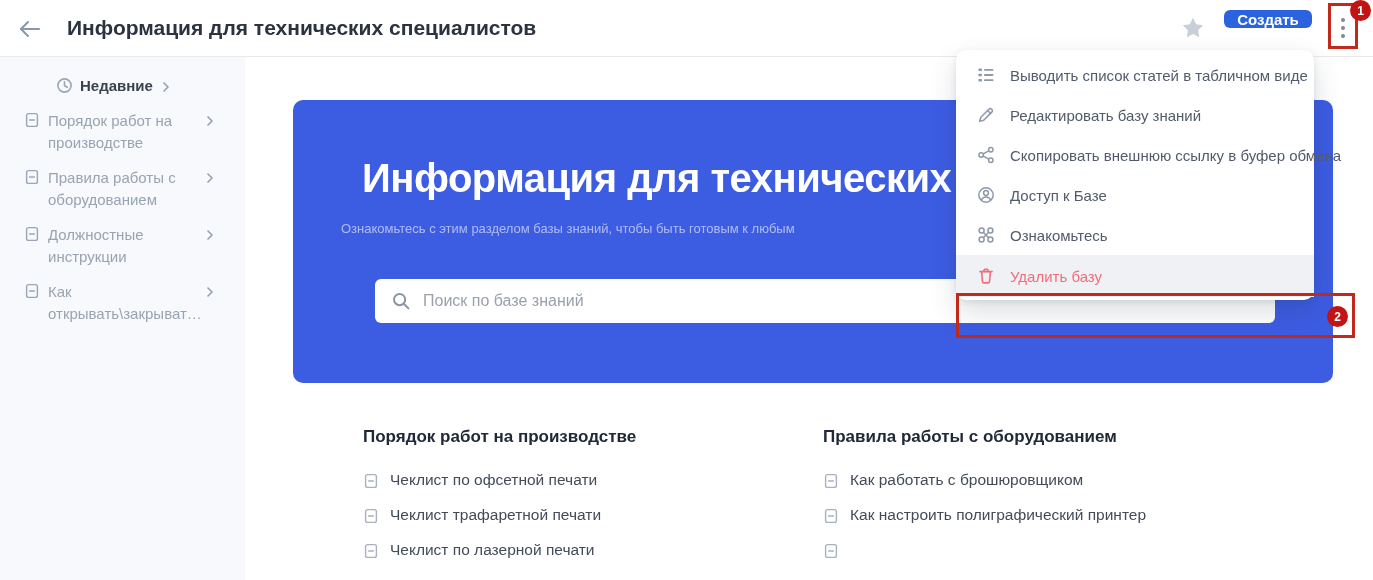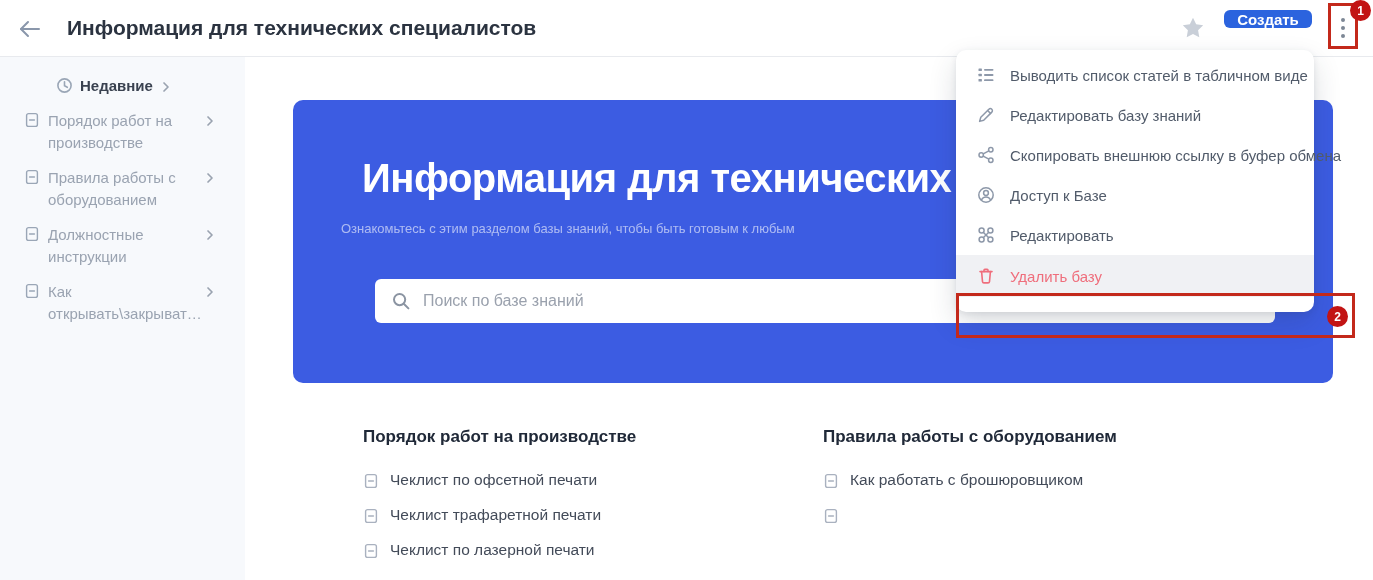--- a/index.html
+++ b/index.html
@@ -40,21 +40,21 @@
   .searchbox{position:absolute;left:82px;top:179px;width:900px;height:44px;background:#fff;
              border-radius:6px;}
   .searchbox .sicon{position:absolute;left:16px;top:12px;color:#8b94a2;}
   .searchbox input{position:absolute;inset:0;border:none;outline:none;background:transparent;
                    padding:0 16px 0 48px;font-size:16px;color:#333a46;border-radius:6px;
                    font-family:"Liberation Sans",sans-serif;width:100%;box-sizing:border-box;}
   .searchbox input::placeholder{color:#9aa1ad;opacity:1;}
   
   .dropdown{position:absolute;left:956px;top:50px;width:358px;z-index:50;background:#fff;
             border-radius:10px;box-shadow:0 12px 28px rgba(40,50,70,.16),0 2px 6px rgba(40,50,70,.10);
-            padding:5px 0 15px;box-sizing:border-box;}
+            padding:5px 0 3px;box-sizing:border-box;}
   .menu-item{display:flex;align-items:center;height:40px;padding:0 20px;gap:14px;
              font-size:15px;color:#515b6a;cursor:pointer;white-space:nowrap;}
   .menu-item .m-icon{color:#8d98a9;display:flex;width:20px;height:20px;flex:none;}
   .menu-item.danger{height:42px;background:#f0f1f4;color:#ef6e7c;}
   .menu-item.danger .m-icon{color:#ef6e7c;}
   
   .section{position:absolute;top:427px;z-index:2;}
   .section.s1{left:363px;width:440px;}
   .section.s2{left:823px;width:470px;}
   .section h3{margin:0 0 25px;font-size:17px;font-weight:700;color:#202938;}
@@ -238,20 +238,29 @@
       </span>
       <span>Как работать с брошюровщиком</span>
     </div>
     <div class="article">
       <span class="a-icon">
         <svg width="16" height="16" viewBox="0 0 16 16" fill="none" stroke="currentColor" stroke-width="1.4" stroke-linecap="round">
             <rect x="2.6" y="1.6" width="10.8" height="12.8" rx="2"></rect>
             <line x1="5.6" y1="8" x2="10.4" y2="8"></line>
           </svg>
       </span>
+      <span>Как настроить полиграфический принтер</span>
+    </div>
+    <div class="article">
+      <span class="a-icon">
+        <svg width="16" height="16" viewBox="0 0 16 16" fill="none" stroke="currentColor" stroke-width="1.4" stroke-linecap="round">
+            <rect x="2.6" y="1.6" width="10.8" height="12.8" rx="2"></rect>
+            <line x1="5.6" y1="8" x2="10.4" y2="8"></line>
+          </svg>
+      </span>
     </div>
   </div>
 
   <div class="dropdown">
     <div class="menu-item">
       <span class="m-icon">
         <svg width="20" height="20" viewBox="0 0 20 20" fill="currentColor">
           <rect x="2.5" y="3.5" width="3.4" height="2.6" rx="0.6"></rect>
             <rect x="2.5" y="8.7" width="3.4" height="2.6" rx="0.6"></rect>
             <rect x="2.5" y="13.9" width="3.4" height="2.6" rx="0.6"></rect>
@@ -302,21 +311,21 @@
       <span class="m-icon">
         <svg width="20" height="20" viewBox="0 0 20 20" fill="none" stroke="currentColor" stroke-width="1.5">
           <circle cx="5.6" cy="5.6" r="2.5"></circle>
             <circle cx="14.4" cy="5.6" r="2.5"></circle>
           <circle cx="5.6" cy="14.4" r="2.5"></circle>
             <circle cx="14.4" cy="14.4" r="2.5"></circle>
           <line x1="7.5" y1="7.5" x2="12.5" y2="12.5"></line>
             <line x1="12.5" y1="7.5" x2="7.5" y2="12.5"></line>
         </svg>
       </span>
-      <span>Редактировать</span>
+      <span>Ознакомьтесь</span>
     </div>
 
     <div class="menu-item danger">
       <span class="m-icon">
         <svg width="20" height="20" viewBox="0 0 20 20" fill="none" stroke="currentColor" stroke-width="1.6" stroke-linecap="round" stroke-linejoin="round">
           <line x1="4" y1="5.6" x2="16" y2="5.6"></line>
           <path d="M8 5.6V4.3c0-.5.4-.9.9-.9h2.2c.5 0 .9.4.9.9v1.3"></path>
           <path d="M5.6 5.6l.9 10c.1.8.7 1.3 1.5 1.3h4c.8 0 1.4-.5 1.5-1.3l.9-10"></path>
         </svg>
       </span>

